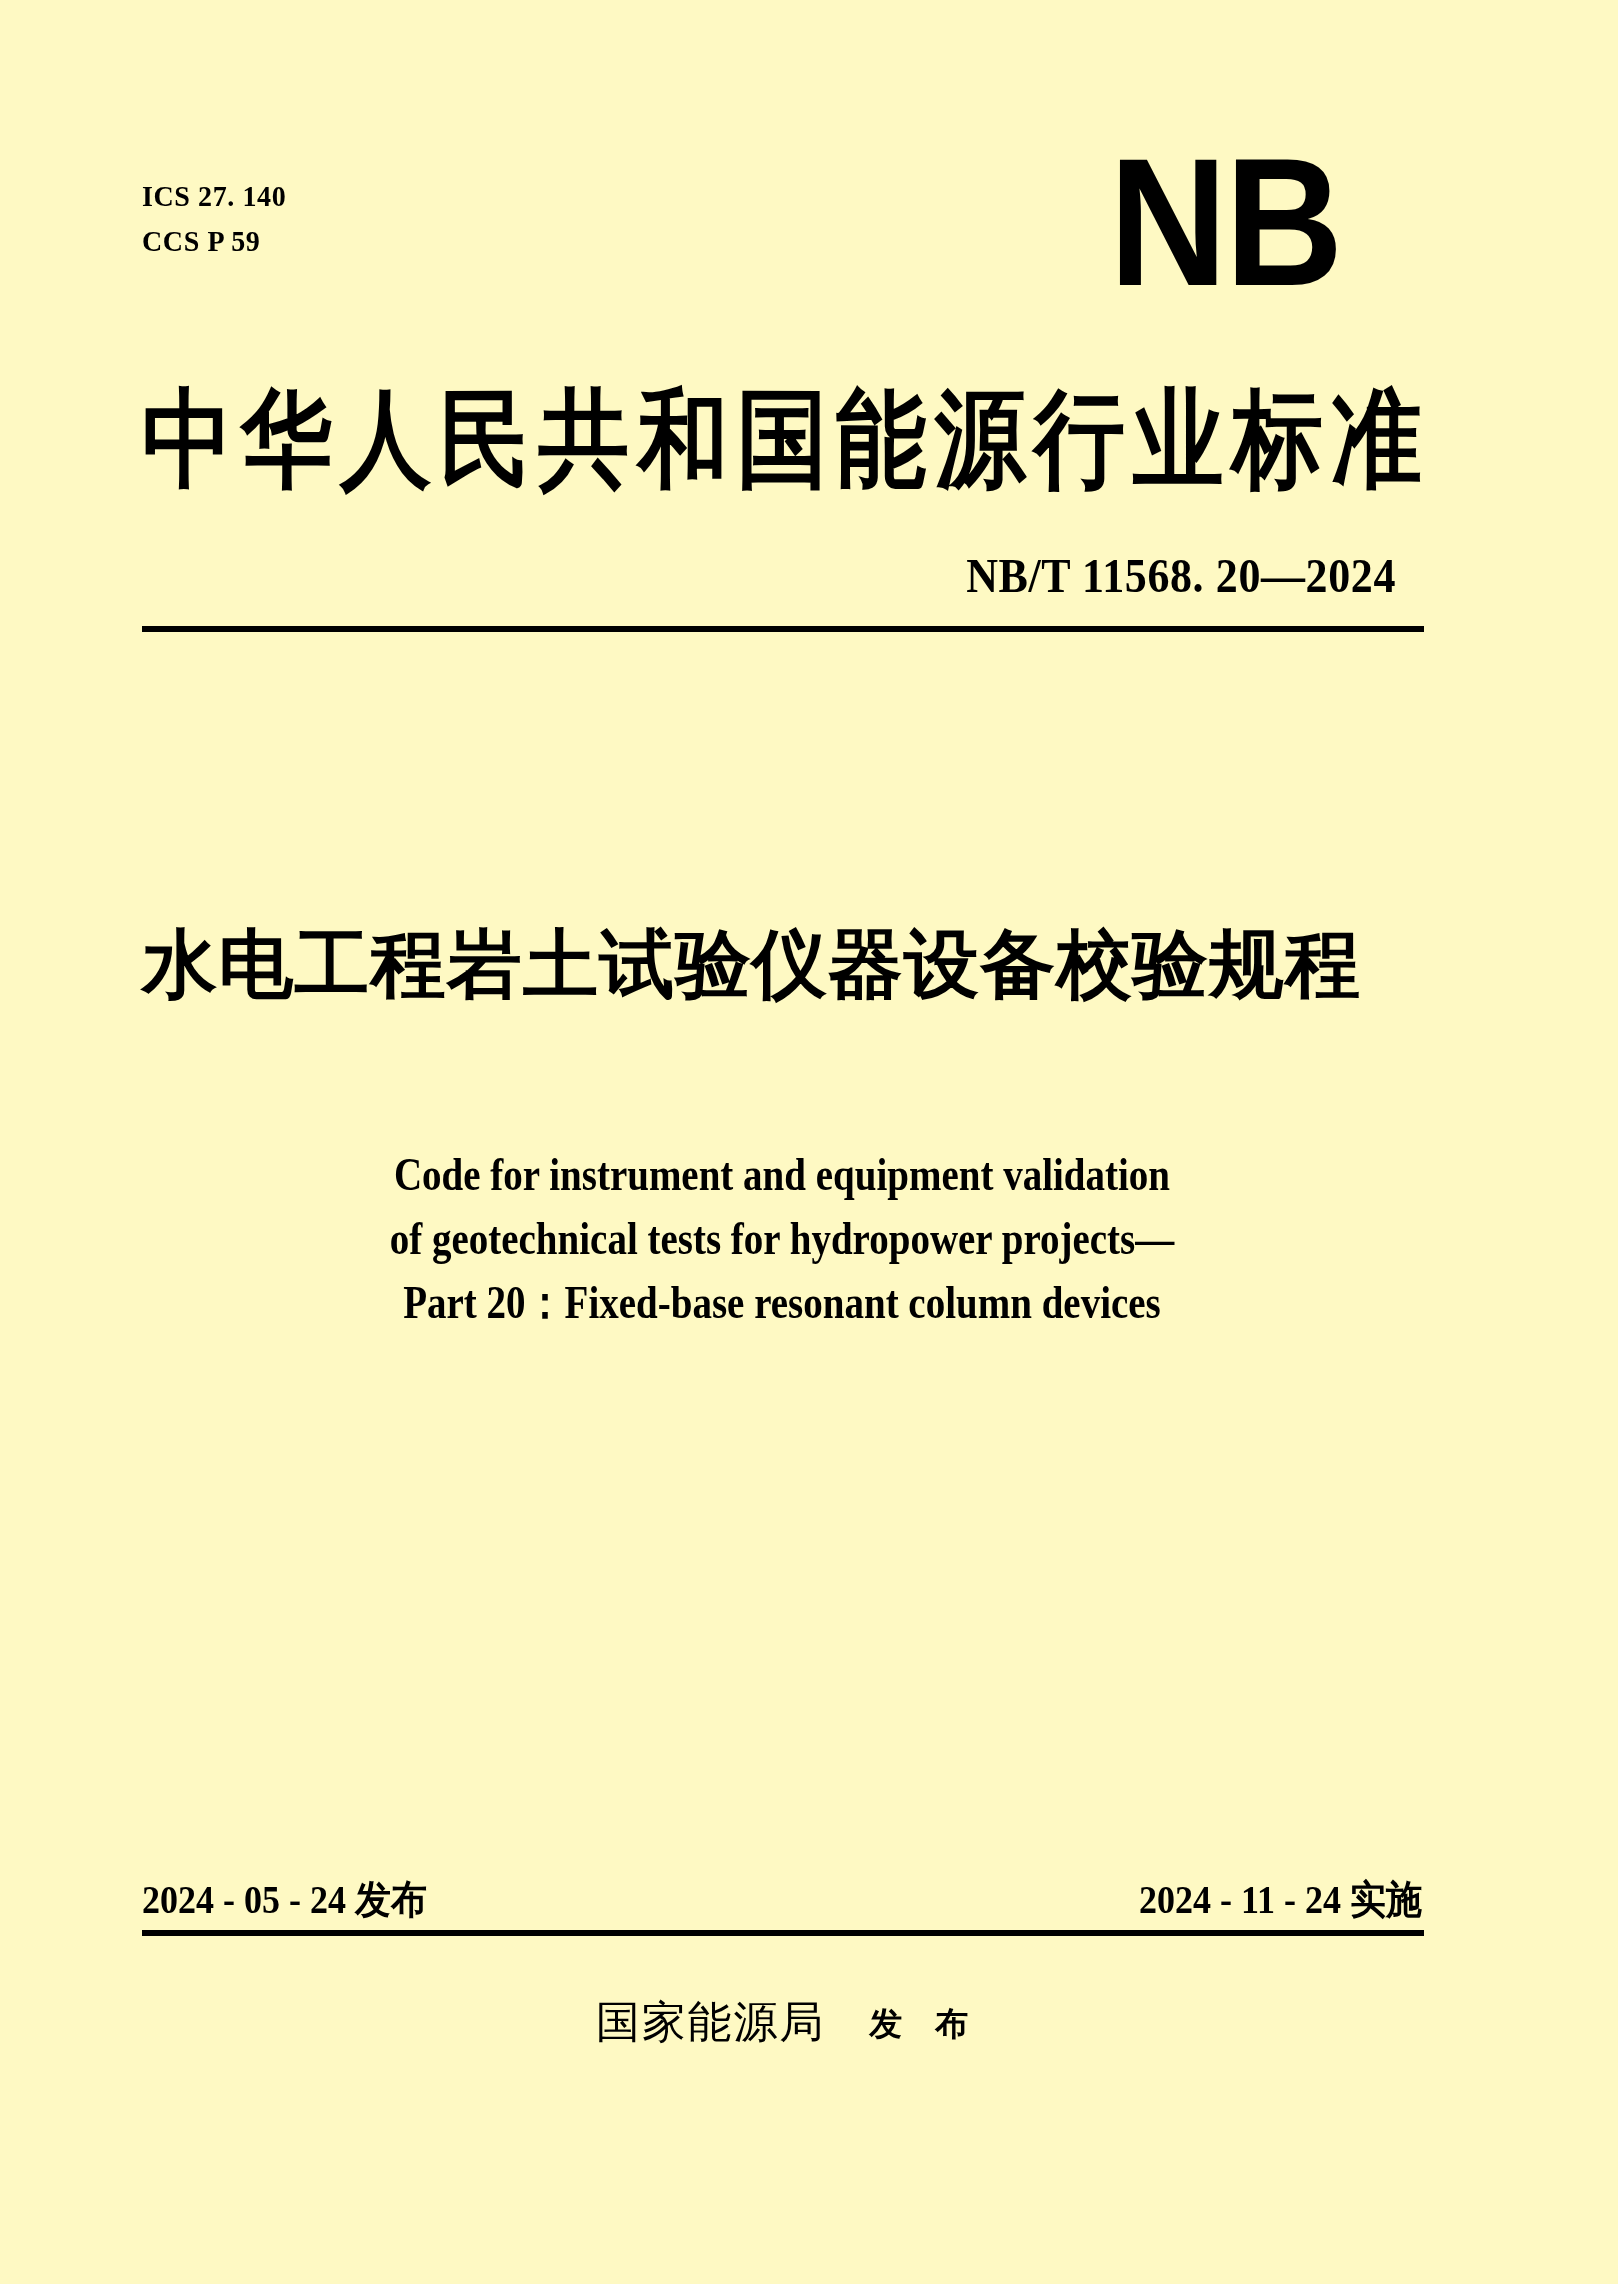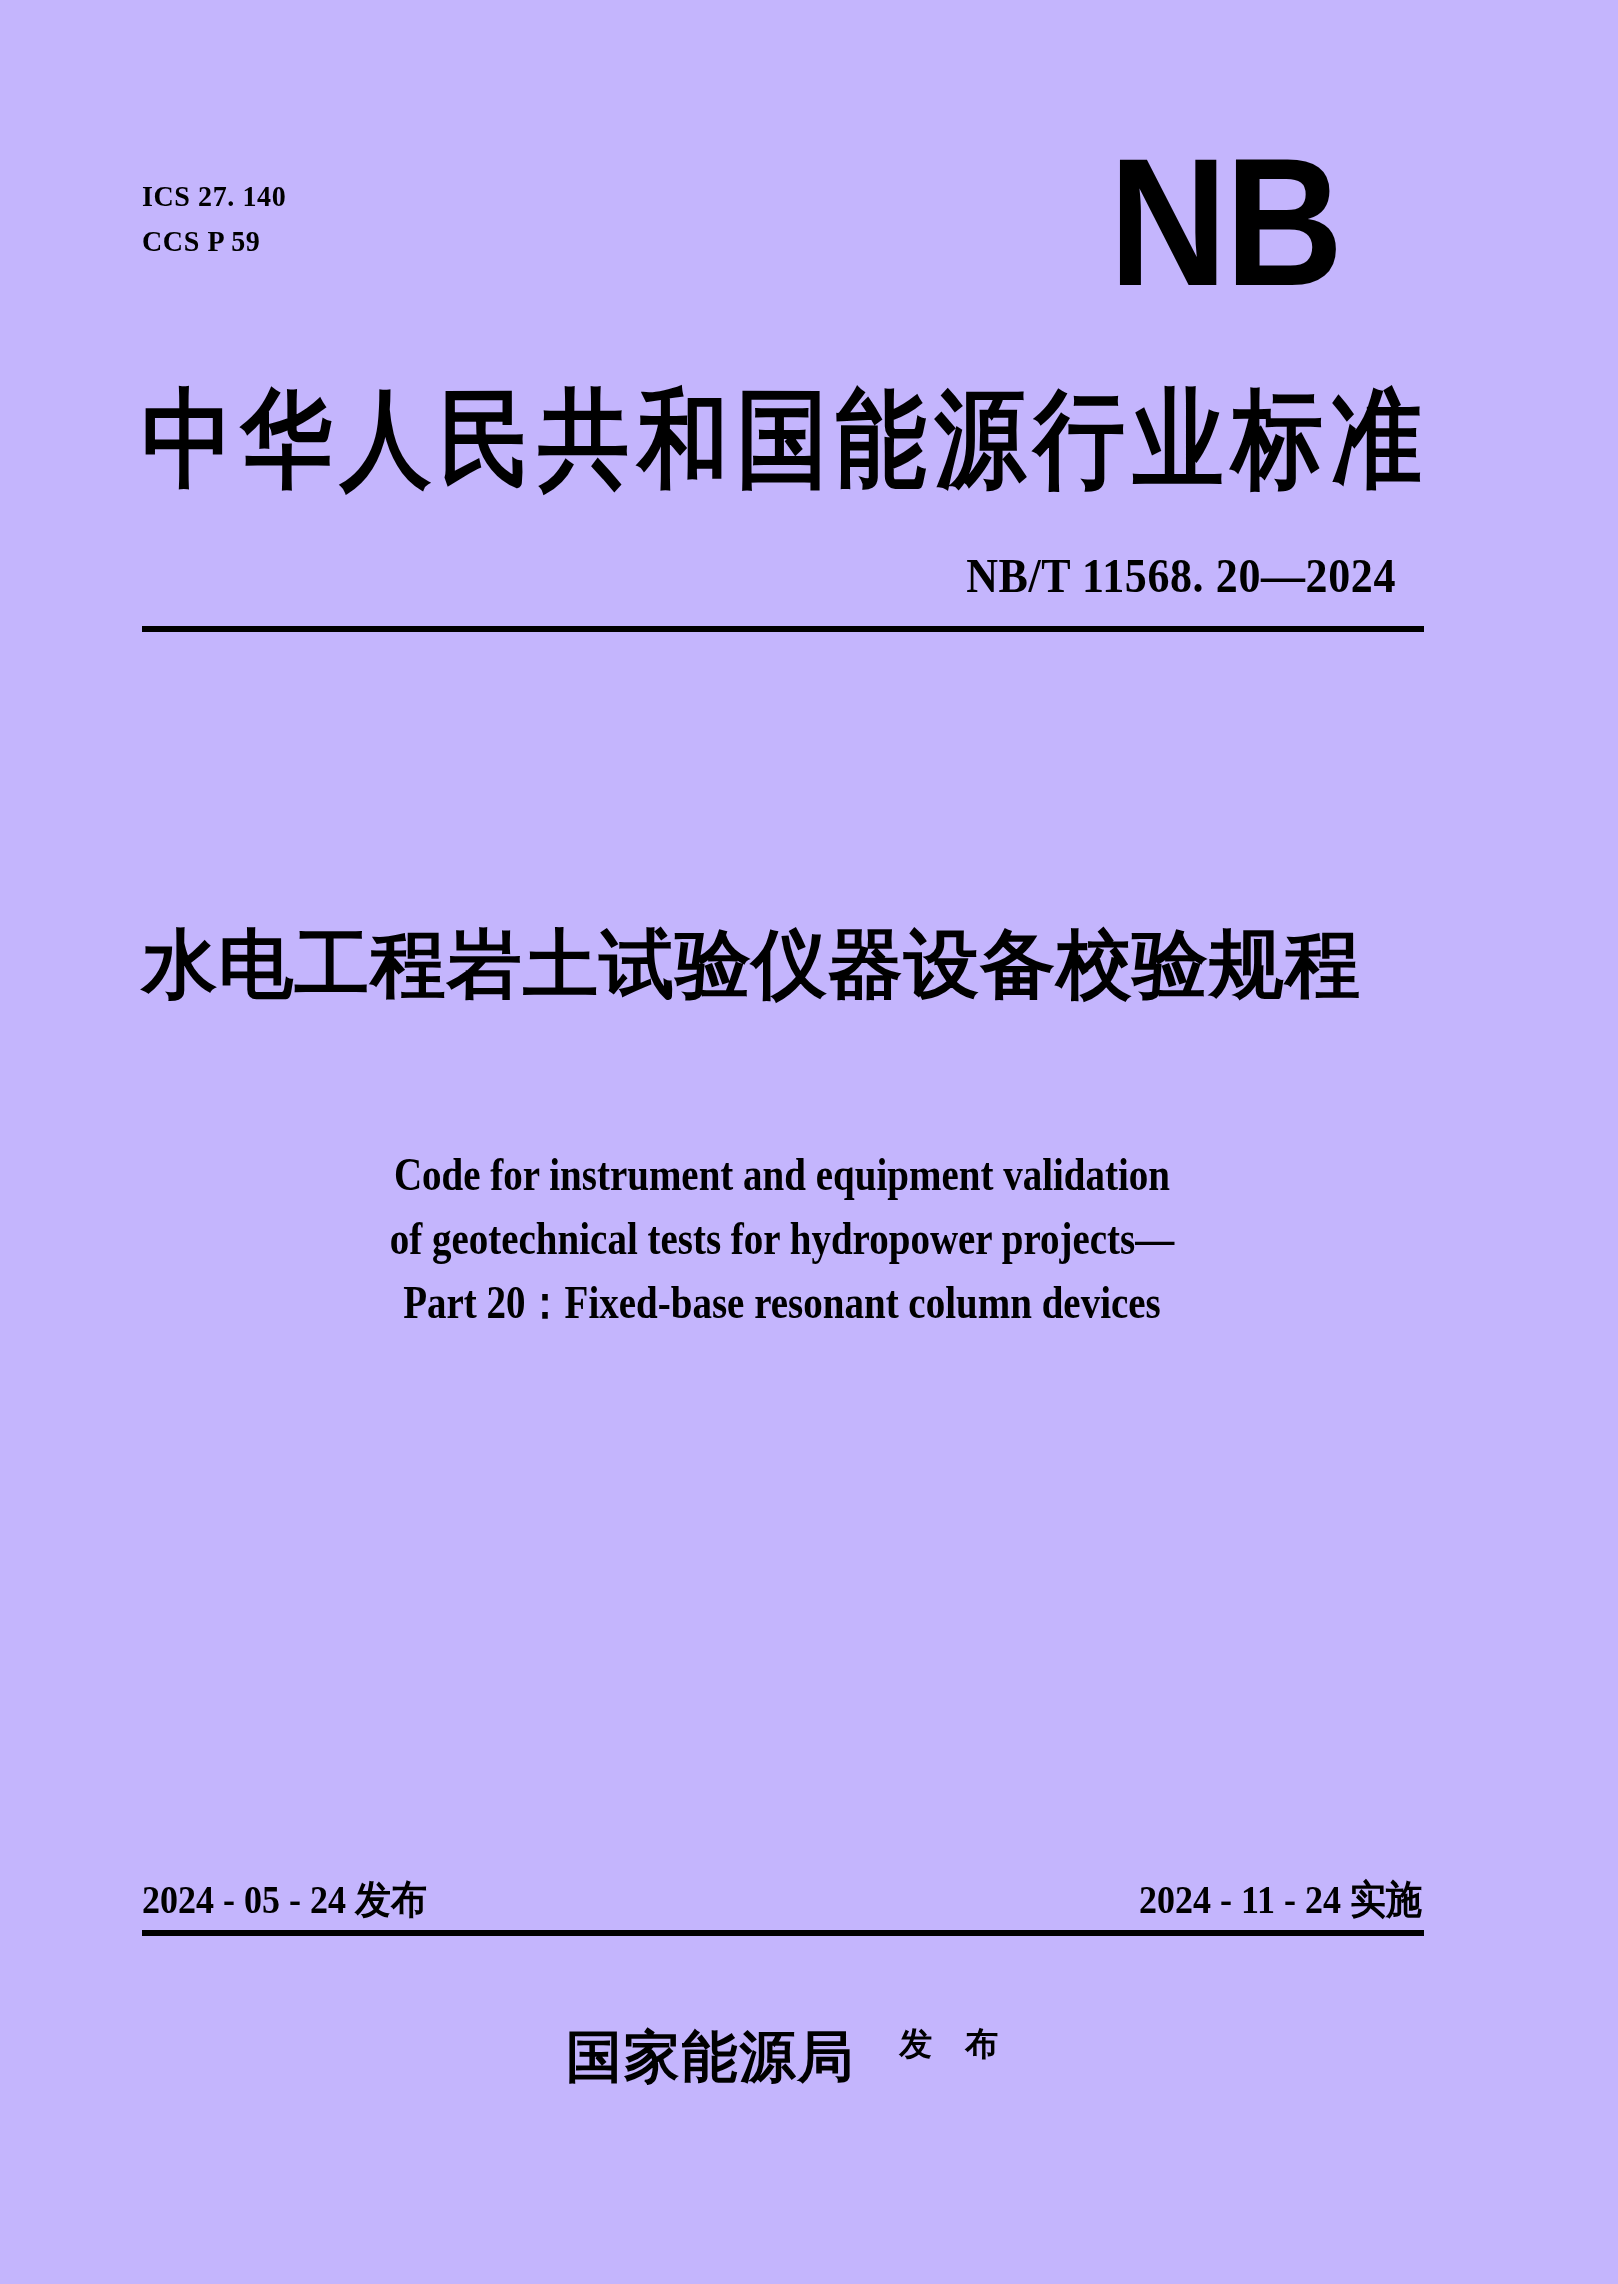--- a/index.html
+++ b/index.html
@@ -4,21 +4,21 @@
 <style>
   html, body {
     margin: 0;
     padding: 0;
     background: #ffffff;
   }
   .page {
     position: relative;
     width: 1619px;
     height: 2284px;
-    background: #c4b5fd;
+    background: #fef9c3;
     color: #000000;
     font-family: "Liberation Serif", serif;
     overflow: hidden;
   }
   .abs { position: absolute; }
 
   
   .ics-block {
     left: 142px;
     top: 173px;
@@ -121,25 +121,24 @@
 
   .publisher-row {
     left: 142px;
     top: 2001px;
     width: 1280px;
     display: flex;
     justify-content: center;
     align-items: center;
   }
   .publisher-name {
-    font-weight: bold;
-    font-size: 56px;
+    font-weight: normal;
+    font-size: 44px;
     line-height: 1;
     letter-spacing: 1.9px;
-    margin-top: 28px;
   }
   .publish-label {
     font-family: "Liberation Sans", "DejaVu Sans", sans-serif;
     font-weight: bold;
     font-size: 33px;
     line-height: 1;
     margin-left: 44px;
   }
 </style>
 </head>

